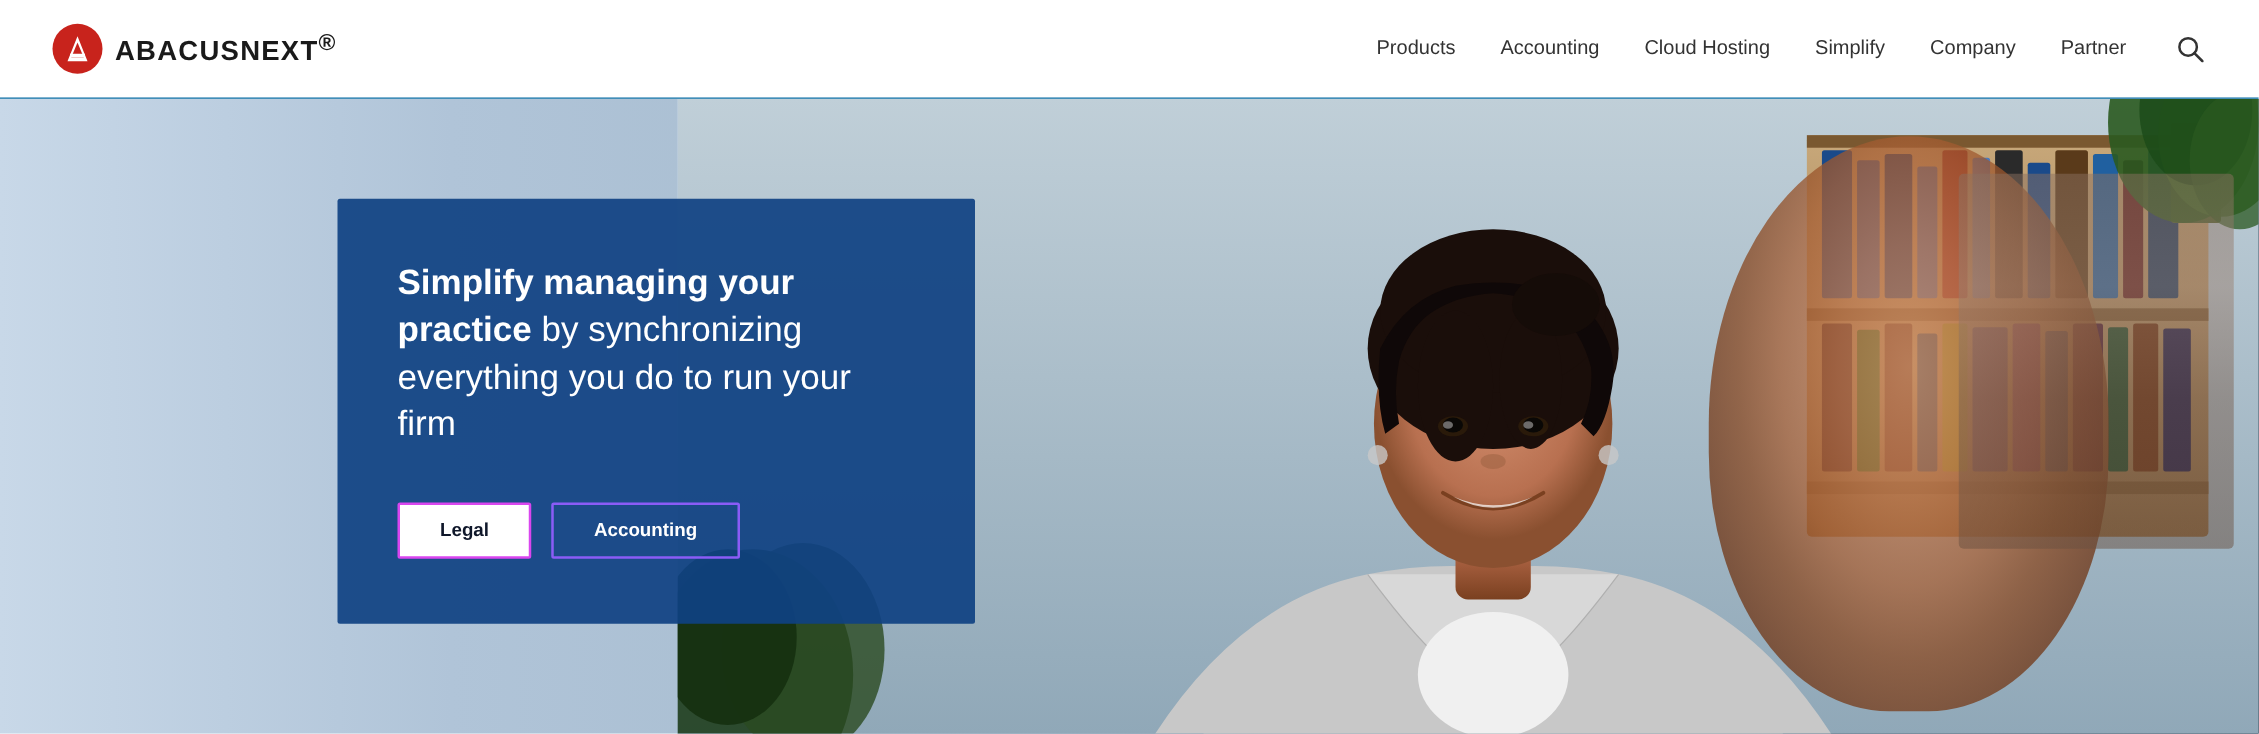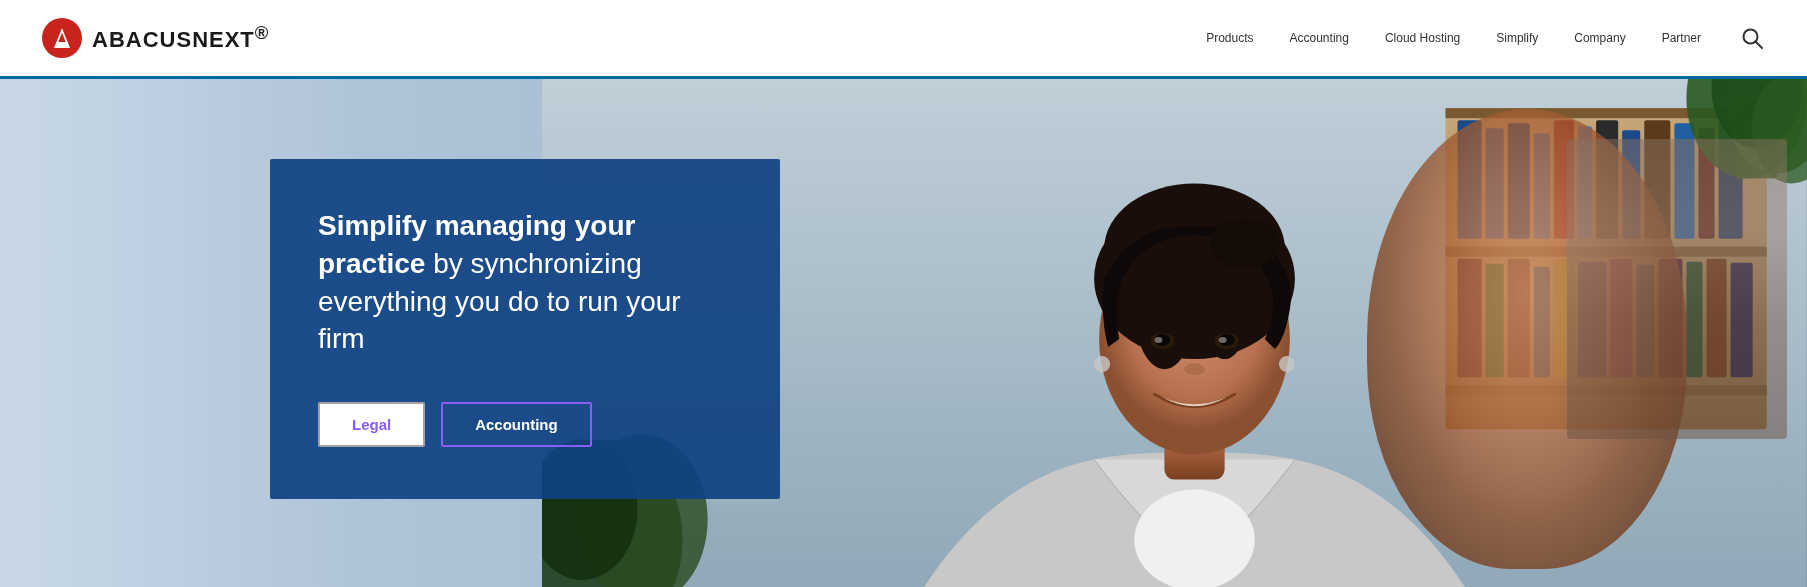--- a/index.html
+++ b/index.html
@@ -15,21 +15,21 @@
     }
 
     
     header {
       display: flex;
       align-items: center;
       justify-content: space-between;
       padding: 0 40px;
       height: 79px;
       background: #ffffff;
-      border-bottom: 3px solid #0369a1;
+      border-bottom: 1px solid #0369a1;
       position: relative;
       z-index: 10;
     }
 
     .logo-area {
       display: flex;
       align-items: center;
       gap: 8px;
       text-decoration: none;
     }
@@ -47,21 +47,21 @@
       text-transform: uppercase;
     }
 
     nav {
       display: flex;
       align-items: center;
       gap: 36px;
     }
 
     nav a {
-      font-size: 12px;
+      font-size: 16px;
       color: #333;
       text-decoration: none;
       font-weight: 500;
       white-space: nowrap;
     }
 
     .search-icon-btn {
       background: none;
       border: none;
       cursor: pointer;
@@ -148,23 +148,23 @@
 
     .hero-buttons {
       display: flex;
       gap: 16px;
     }
 
     .hero-btn {
       padding: 12px 32px;
       font-size: 15px;
       font-weight: 600;
-      border: 2px solid #a3a3a3;
+      border: 2px solid #d946ef;
       background: #ffffff;
-      color: #8b5cf6;
+      color: #0f172a;
       cursor: pointer;
       border-radius: 2px;
       text-decoration: none;
       white-space: nowrap;
     }
 
     .hero-btn.outline {
       background: transparent;
       color: #ffffff;
       border: 2px solid #8b5cf6;

